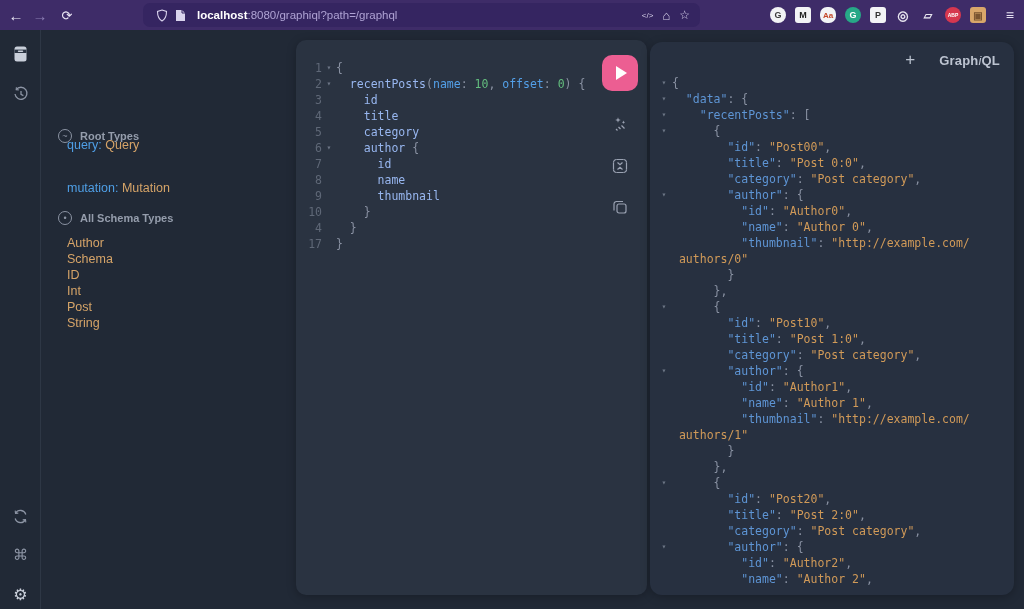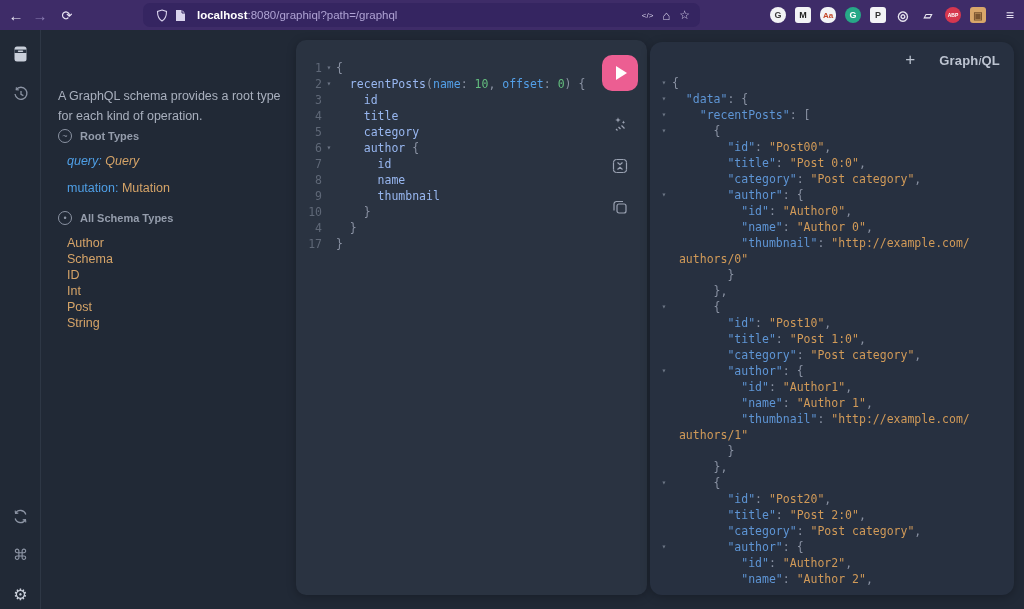--- a/index.html
+++ b/index.html
@@ -142,27 +142,26 @@
         <path d="M3.2 2.6 L3.5 5.4 L6.3 5.1" stroke-width="1.1"></path>
         <path d="M3.2 10.5 A5.6 5.6 0 0 0 13.4 11.8"></path>
         <path d="M13.8 14.4 L13.5 11.6 L10.7 11.9" stroke-width="1.1"></path>
       </svg>
   </div>
   <div class="rail-ico" style="top:516px; font-size:15px;">⌘</div>
   <div class="rail-ico bright" style="top:555px; font-size:16px;">⚙</div>
 </div>
 
 <div class="docs">
-  <div class="docs-desc">A GraphQL schema provides a root type for each kind of operation.</div>
 
   <div class="sec-head" style="top:99px;">
     <span class="sec-ico">~</span>
     <span>Root Types</span>
   </div>
-  <div class="doc-row" style="top:124px;font-style:italic;">
+  <div class="doc-row" style="top:108px;">
     <span class="c-field">query</span><span class="c-field">:</span>
     <span class="c-type">Query</span>
   </div>
   <div class="doc-row" style="top:151px;">
     <span class="c-field">mutation</span><span class="c-field">:</span>
     <span class="c-type">Mutation</span>
   </div>
 
   <div class="sec-head" style="top:181px;">
     <span class="sec-ico">•</span>

